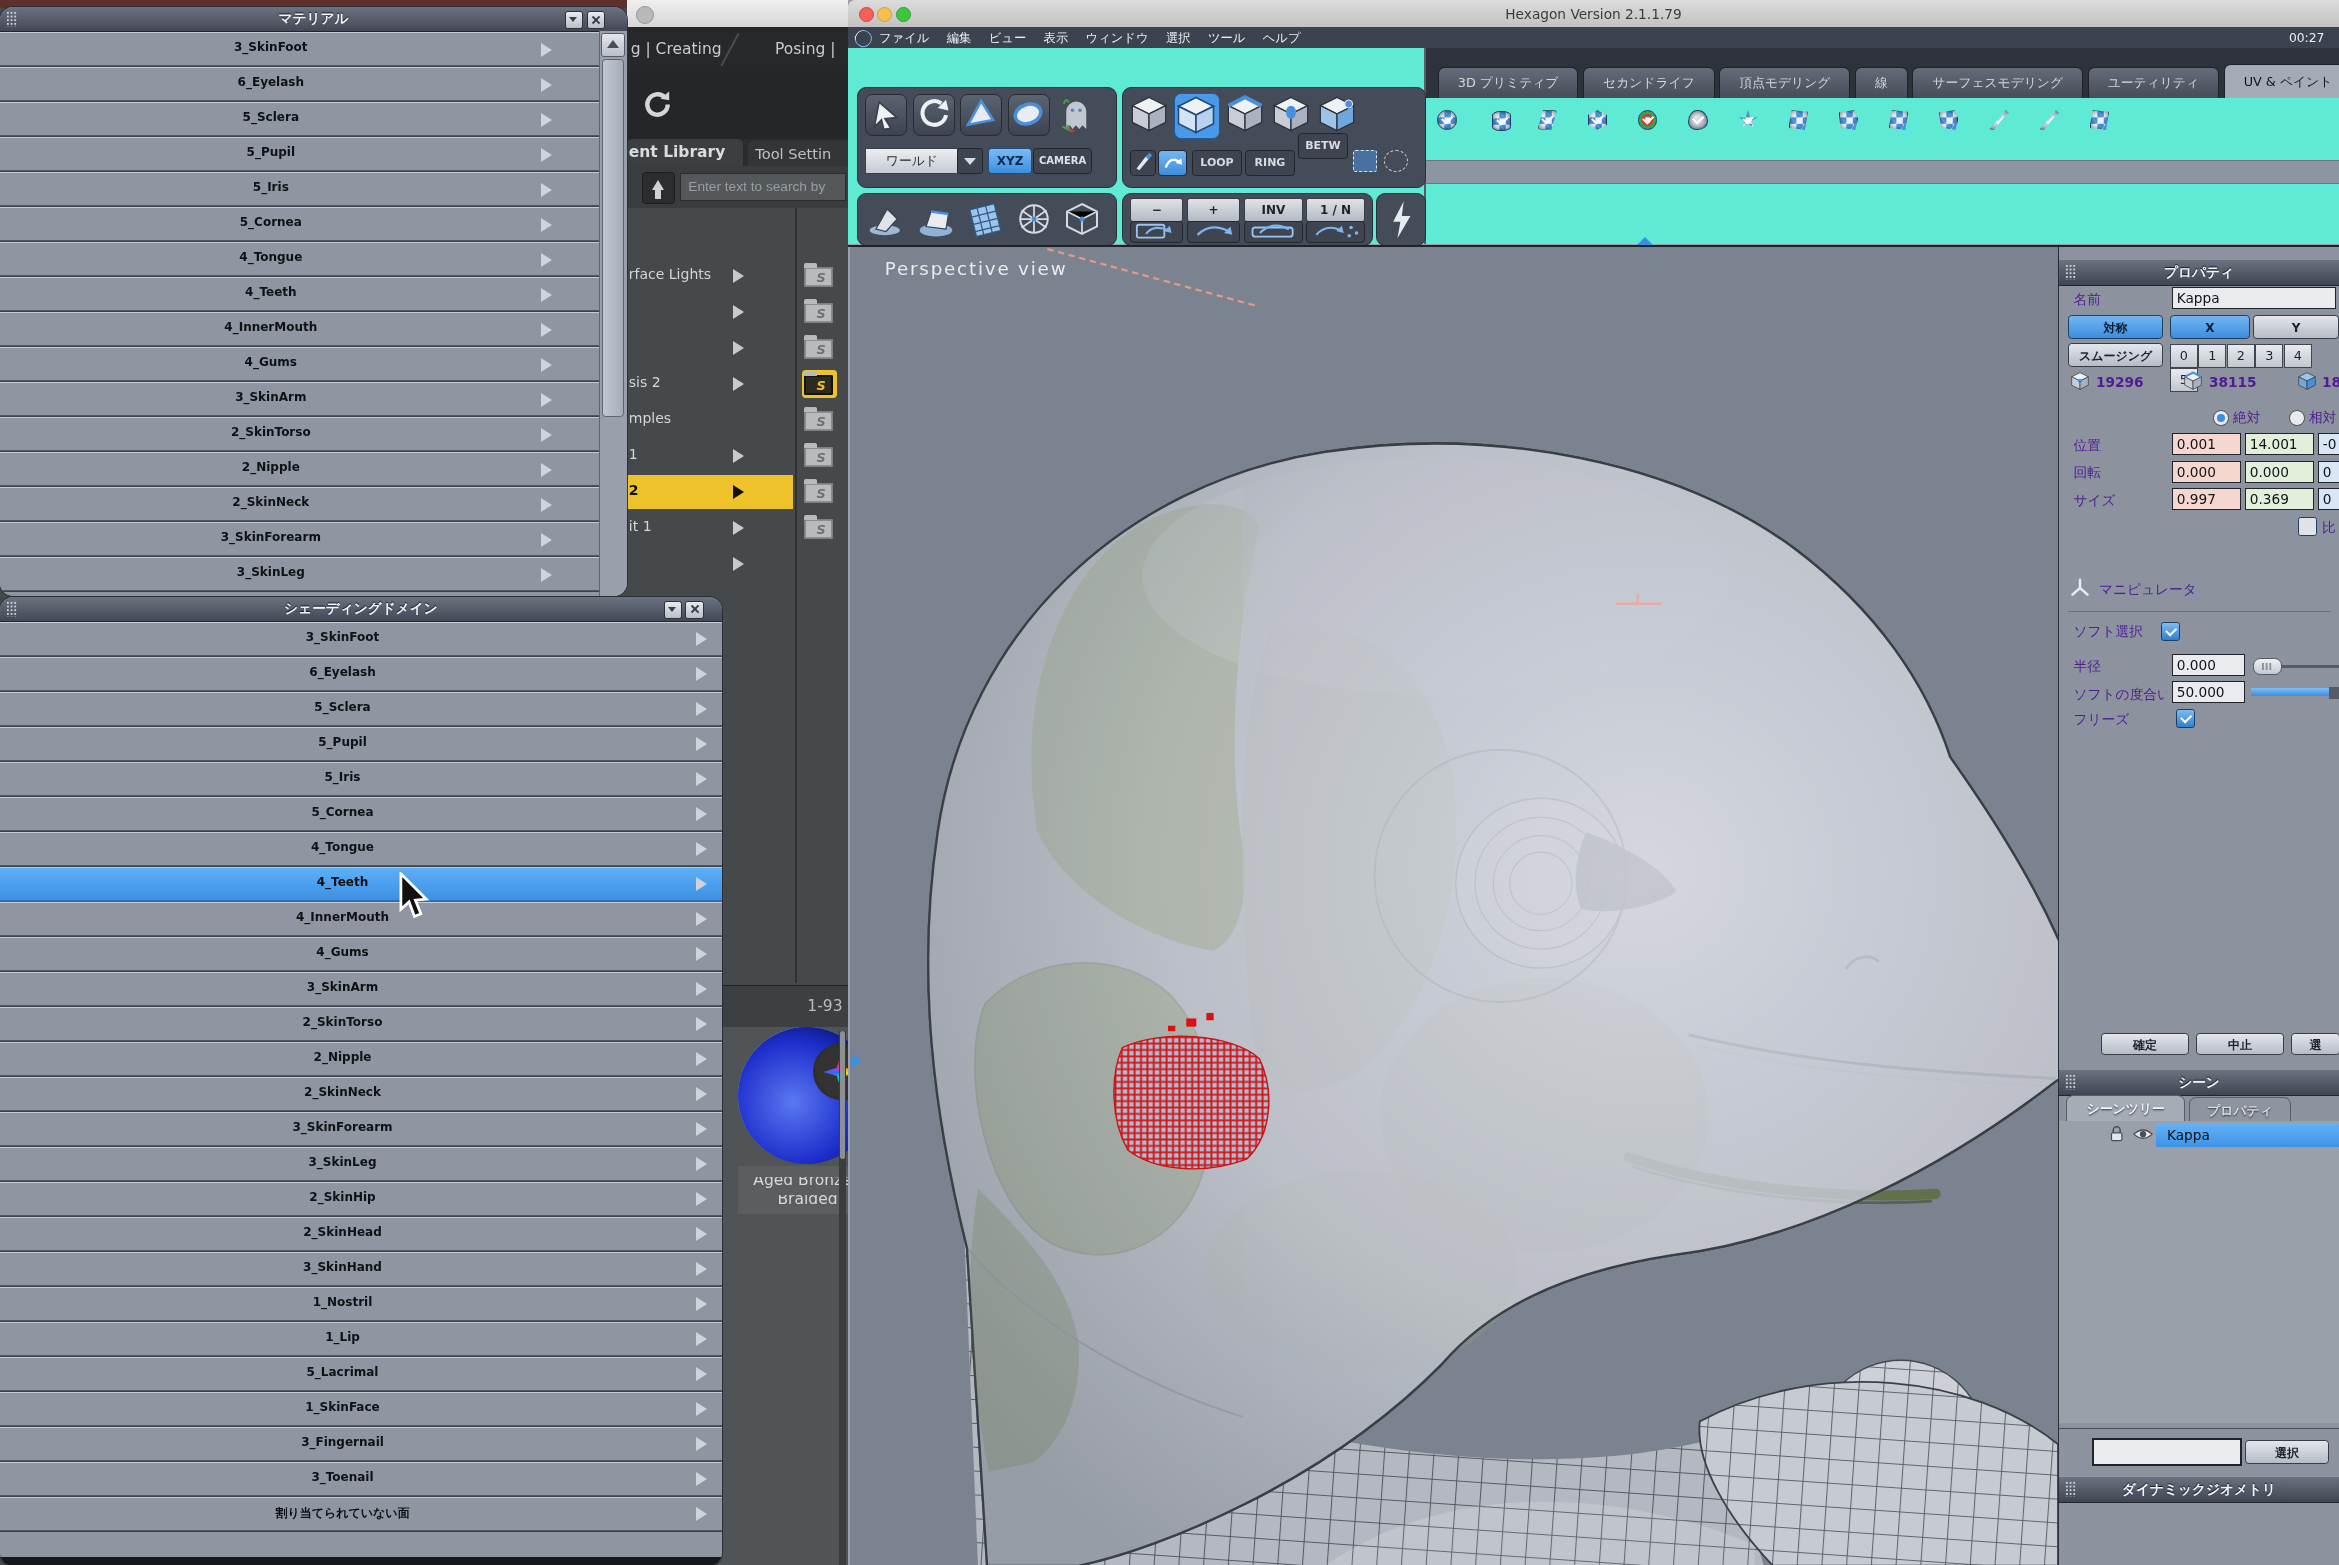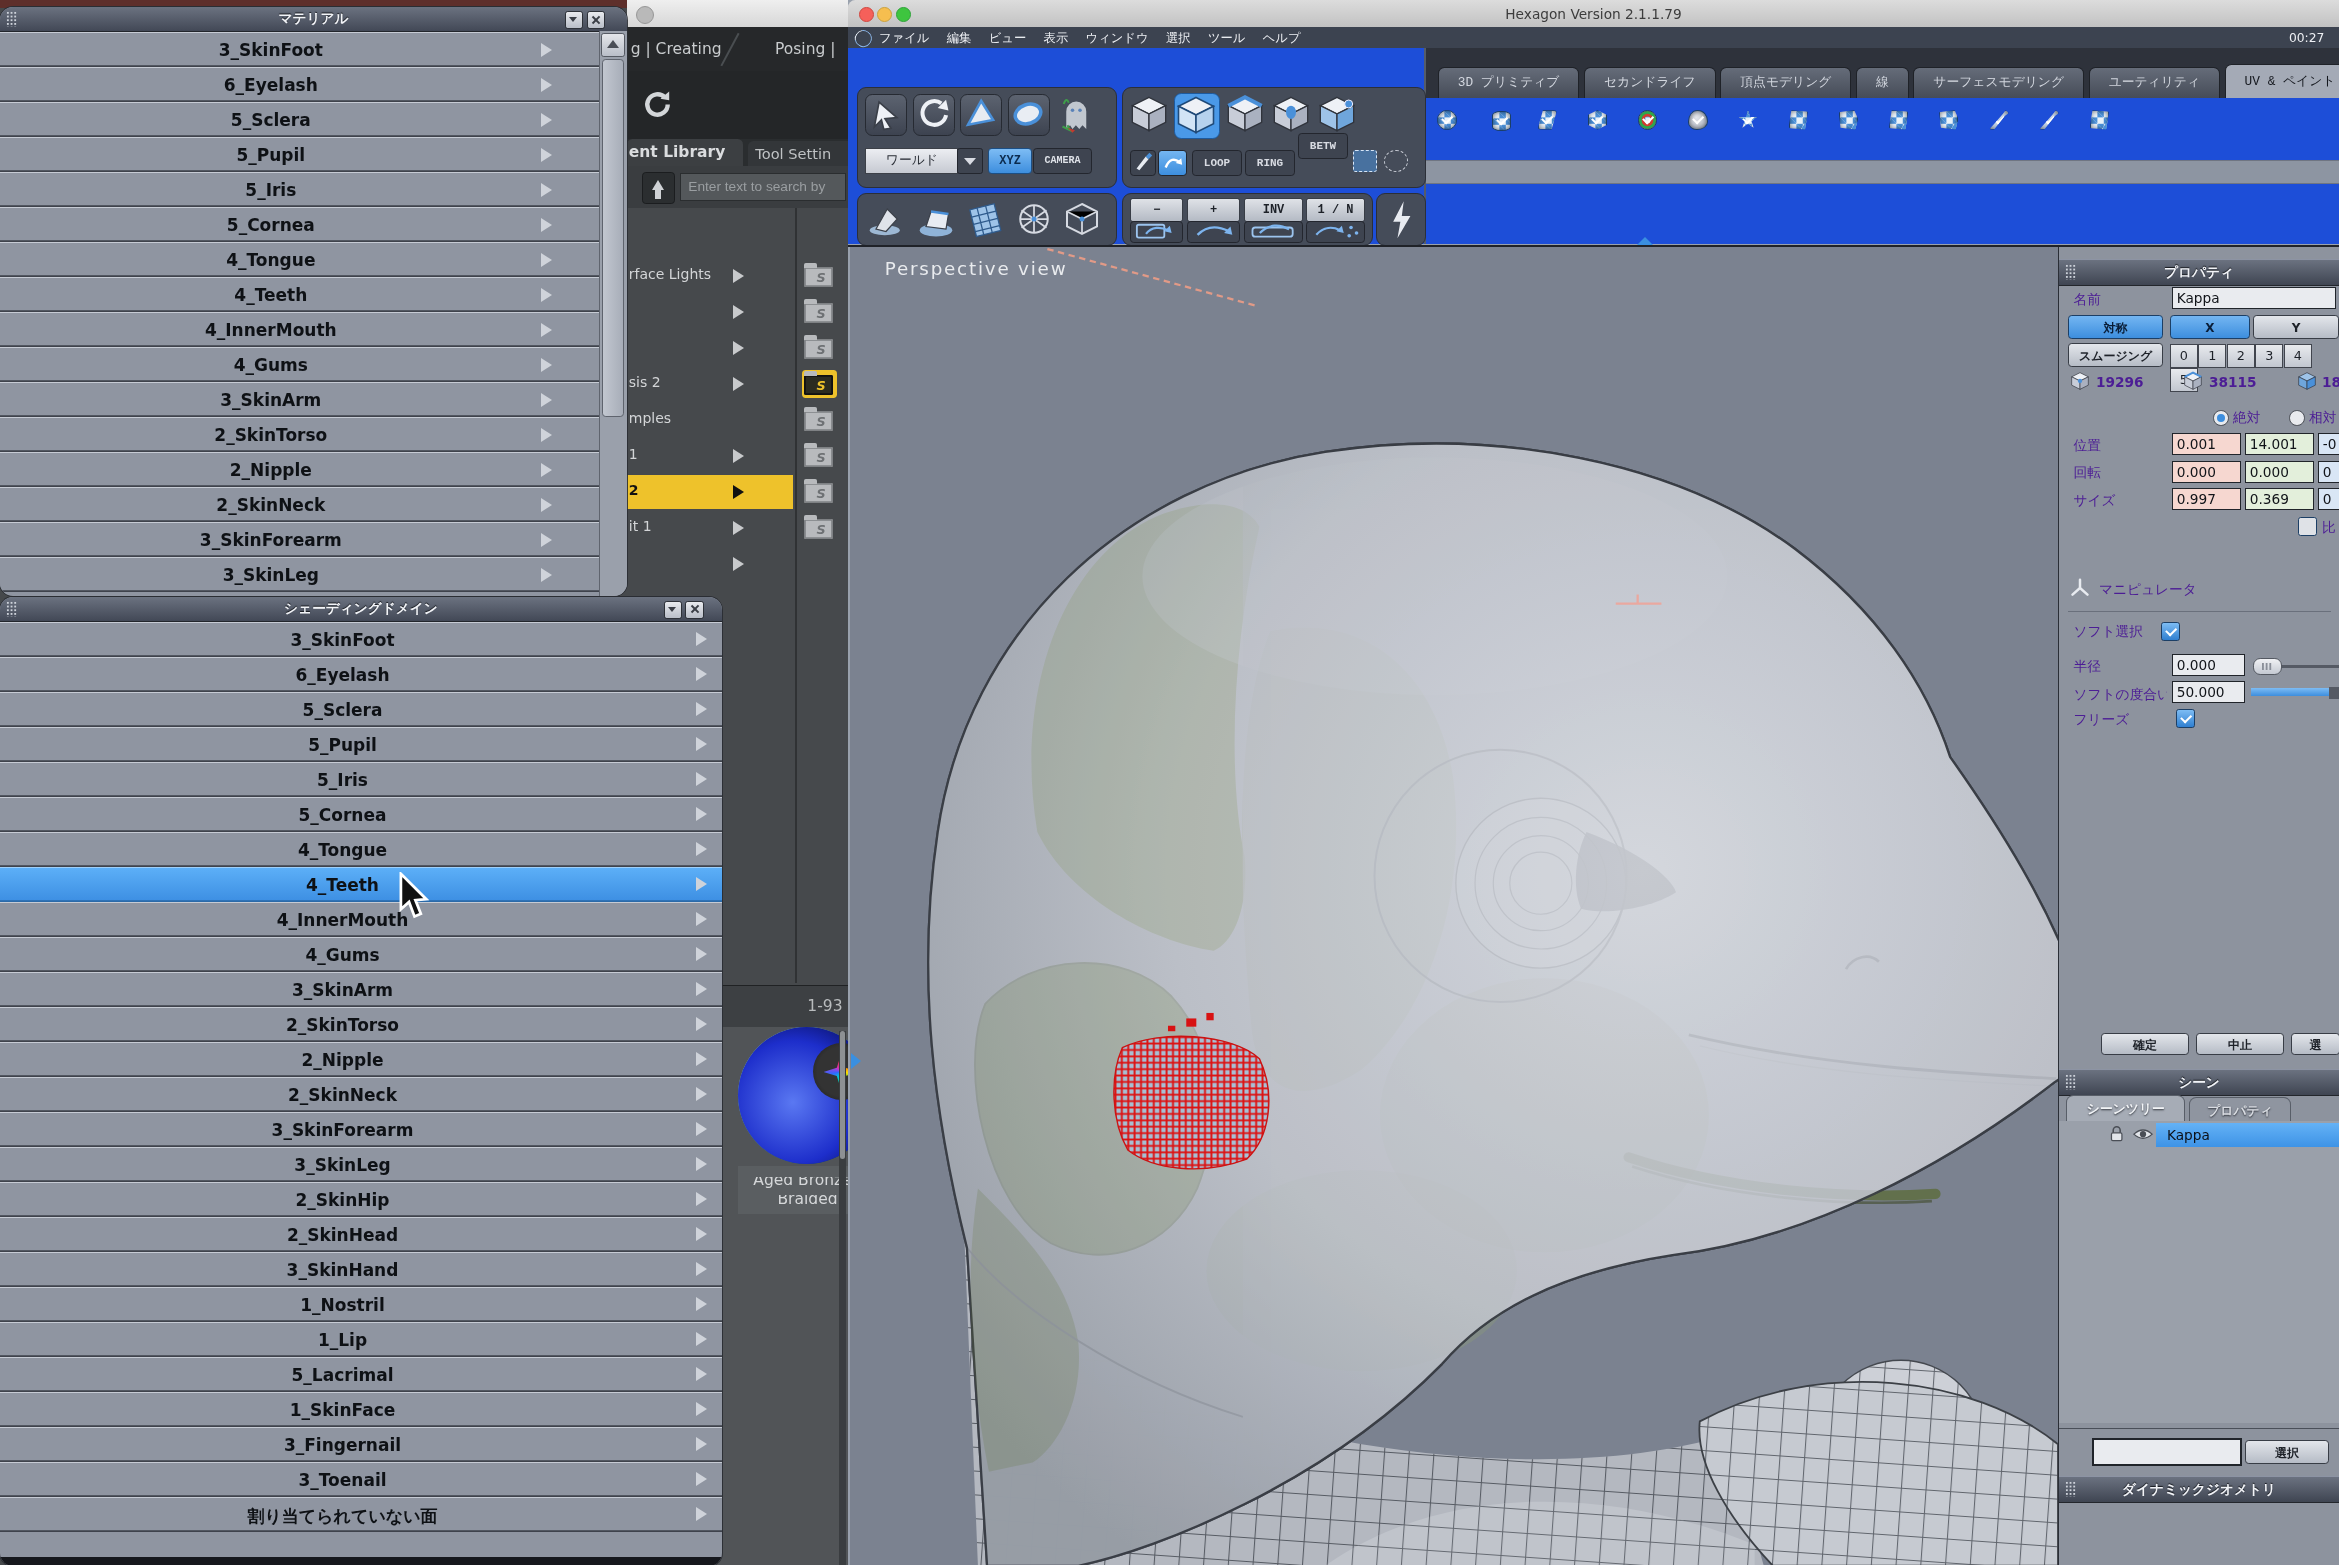--- a/index.html
+++ b/index.html
@@ -72,21 +72,21 @@
   .tl{position:absolute;top:7.3px;width:12.8px;height:12.8px;border-radius:50%;}
   .tl.r{left:11px;background:#f5605a;border:0.9px solid #d04840;}
   .tl.y{left:29px;background:#f6be4f;border:0.9px solid #caa23e;}
   .tl.g{left:48px;background:#3ec53f;border:0.9px solid #2fa33a;}
   .hx-title .t{position:absolute;left:0;right:0;top:5.5px;text-align:center;color:#3c3c3c;font-size:13.7px;}
   .hx-menu{left:0;top:27.4px;width:1491px;height:21px;background:#3c4350;color:#eef0f4;font-size:12.3px;}
   .hx-logo{position:absolute;left:7.3px;top:2.7px;width:14.6px;height:14.6px;border-radius:50%;
       border:1.8px solid #8ab4e6;border-left-color:#e8eef6;transform:rotate(35deg);}
   .hx-menu ul{margin:0;padding:2.7px 0 0 31px;list-style:none;display:flex;gap:17.4px;}
   .hx-clock{position:absolute;right:14.6px;top:3.7px;}
-  .hx-toolband{left:0;top:48px;width:1491px;height:196px;background:#1d4ed8;font-family:Liberation Mono, monospace;}
+  .hx-toolband{left:0;top:48px;width:1491px;height:196px;background:#5eead4;}
   .hx-tabstrip{left:577px;top:0px;width:914px;height:50px;background:#2e323b;}
   .hx-tabs{position:absolute;left:12.8px;bottom:0;display:flex;gap:4.6px;align-items:flex-end;}
   .hx-tab{height:30px;line-height:30px;padding:0 19px;background:linear-gradient(#656c79,#464c58);
       border:0.9px solid #1f2228;border-bottom:none;border-radius:6.4px 6.4px 0 0;color:#d3d7df;font-size:12.8px;white-space:nowrap;}
   .hx-tab.active{background:#a4aab6;color:#14171d;height:33px;line-height:33px;}
   .hx-uvrow{left:581px;top:52px;width:910px;height:57px;display:flex;gap:8.2px;padding-left:5.5px;align-items:center;}
   .uvi{position:relative;width:42px;height:42px;}
   .uvi .chk{position:absolute;inset:2.7px;
       background-image:linear-gradient(45deg,#4a90d9 25%,transparent 25%,transparent 75%,#4a90d9 75%),
                        linear-gradient(45deg,#4a90d9 25%,#eaf2fa 25%,#eaf2fa 75%,#4a90d9 75%);
@@ -190,21 +190,21 @@
       text-shadow:0 -0.9px 0.9px #14171c;}
   .hbtn{position:absolute;top:3.7px;width:16.4px;height:16.4px;background:linear-gradient(#e8eaee,#b9bec8);
       border:0.9px solid #2d3138;border-radius:2.7px;}
   .hbtn.min::after{content:"";position:absolute;left:3.7px;top:5.5px;border-left:4.6px solid transparent;
       border-right:4.6px solid transparent;border-top:5.5px solid #3a3e46;}
   .hbtn.cls::before,.hbtn.cls::after{content:"";position:absolute;left:7.3px;top:2.7px;width:2.3px;height:10px;background:#3a3e46;}
   .hbtn.cls::before{transform:rotate(45deg);}
   .hbtn.cls::after{transform:rotate(-45deg);}
   .lrow{position:relative;background:#8f95a1;
       box-shadow:inset 0 0.9px 0 #c6cbd4,inset 0 -1.8px 0 #3f434c;}
-  .lrow .t{position:absolute;left:0;right:58px;text-align:center;color:#0e1115;font-size:17px;font-weight:bold;}
+  .lrow .t{position:absolute;left:0;right:58px;text-align:center;color:#0e1115;font-size:12px;font-weight:bold;}
   .lrow .arr{position:absolute;width:0;height:0;border-left:11px solid #cfd3da;
       border-top:7.3px solid transparent;border-bottom:7.3px solid transparent;}
   .lrow.selected{background:linear-gradient(#5db0f8,#3c8ee2);box-shadow:inset 0 0.9px 0 #9fd0fa,inset 0 -1.8px 0 #2b6aa8;}
   #mat .lrow{height:35px;}
   #mat .lrow .t{top:8.2px;}
   #mat .lrow .arr{right:48px;top:11px;}
   #shade .lrow{height:35px;}
   #shade .lrow .t{top:8.2px;right:37px;}
   #shade .lrow .arr{right:14.6px;top:10px;}
   .mscroll{position:absolute;right:0;top:24px;width:27.4px;bottom:0;background:#9aa0ab;border-left:0.9px solid #5f646e;}

